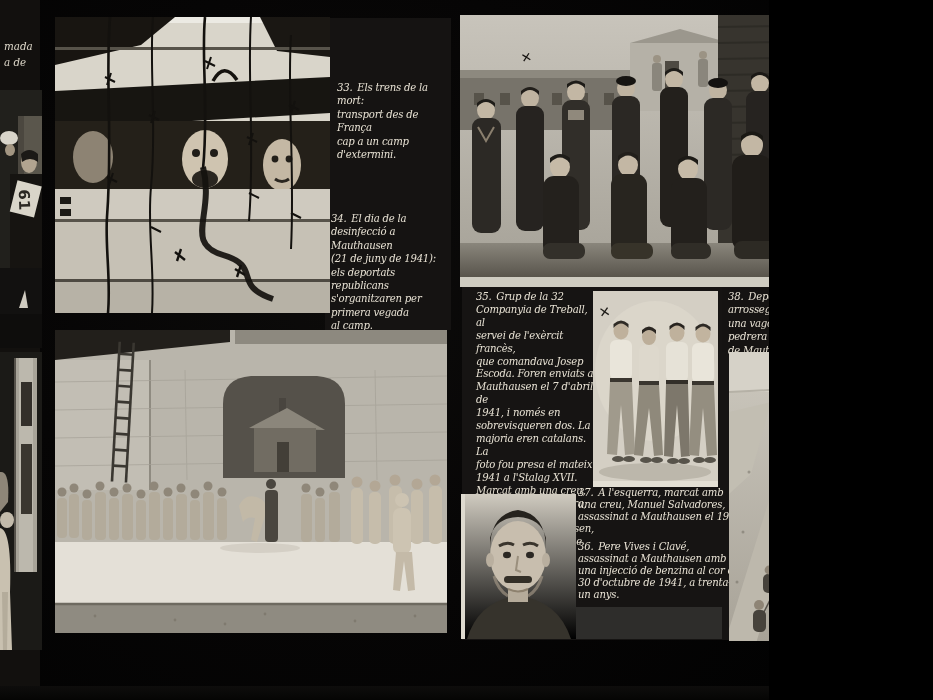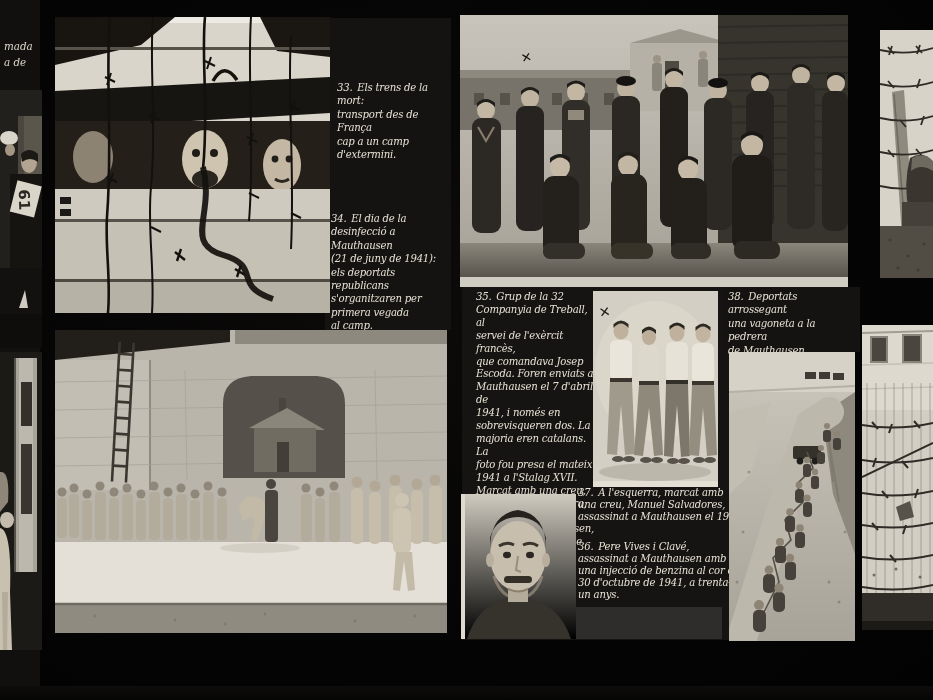--- a/index.html
+++ b/index.html
@@ -1,17 +1,17 @@
 <!DOCTYPE html>
 <html><head>
 <meta charset="utf-8">
 <style>
   html,body{margin:0;padding:0;background:#000;}
   #stage{
-    position:relative;width:933px;height:700px;overflow:hidden;
+    position:relative;width:769px;height:700px;overflow:hidden;
     background:radial-gradient(ellipse at 45% 42%, #0c0b0a 0%, #060505 55%, #020202 100%);
     font-family:"DejaVu Serif","Liberation Serif",serif;
   }
   .board{position:absolute;}
   .photo{position:absolute;overflow:hidden;background:#111;}
   .photo svg{display:block;width:100%;height:100%;}
   .caption{
     position:absolute;
     font-style:italic;
     font-size:11.5px;

